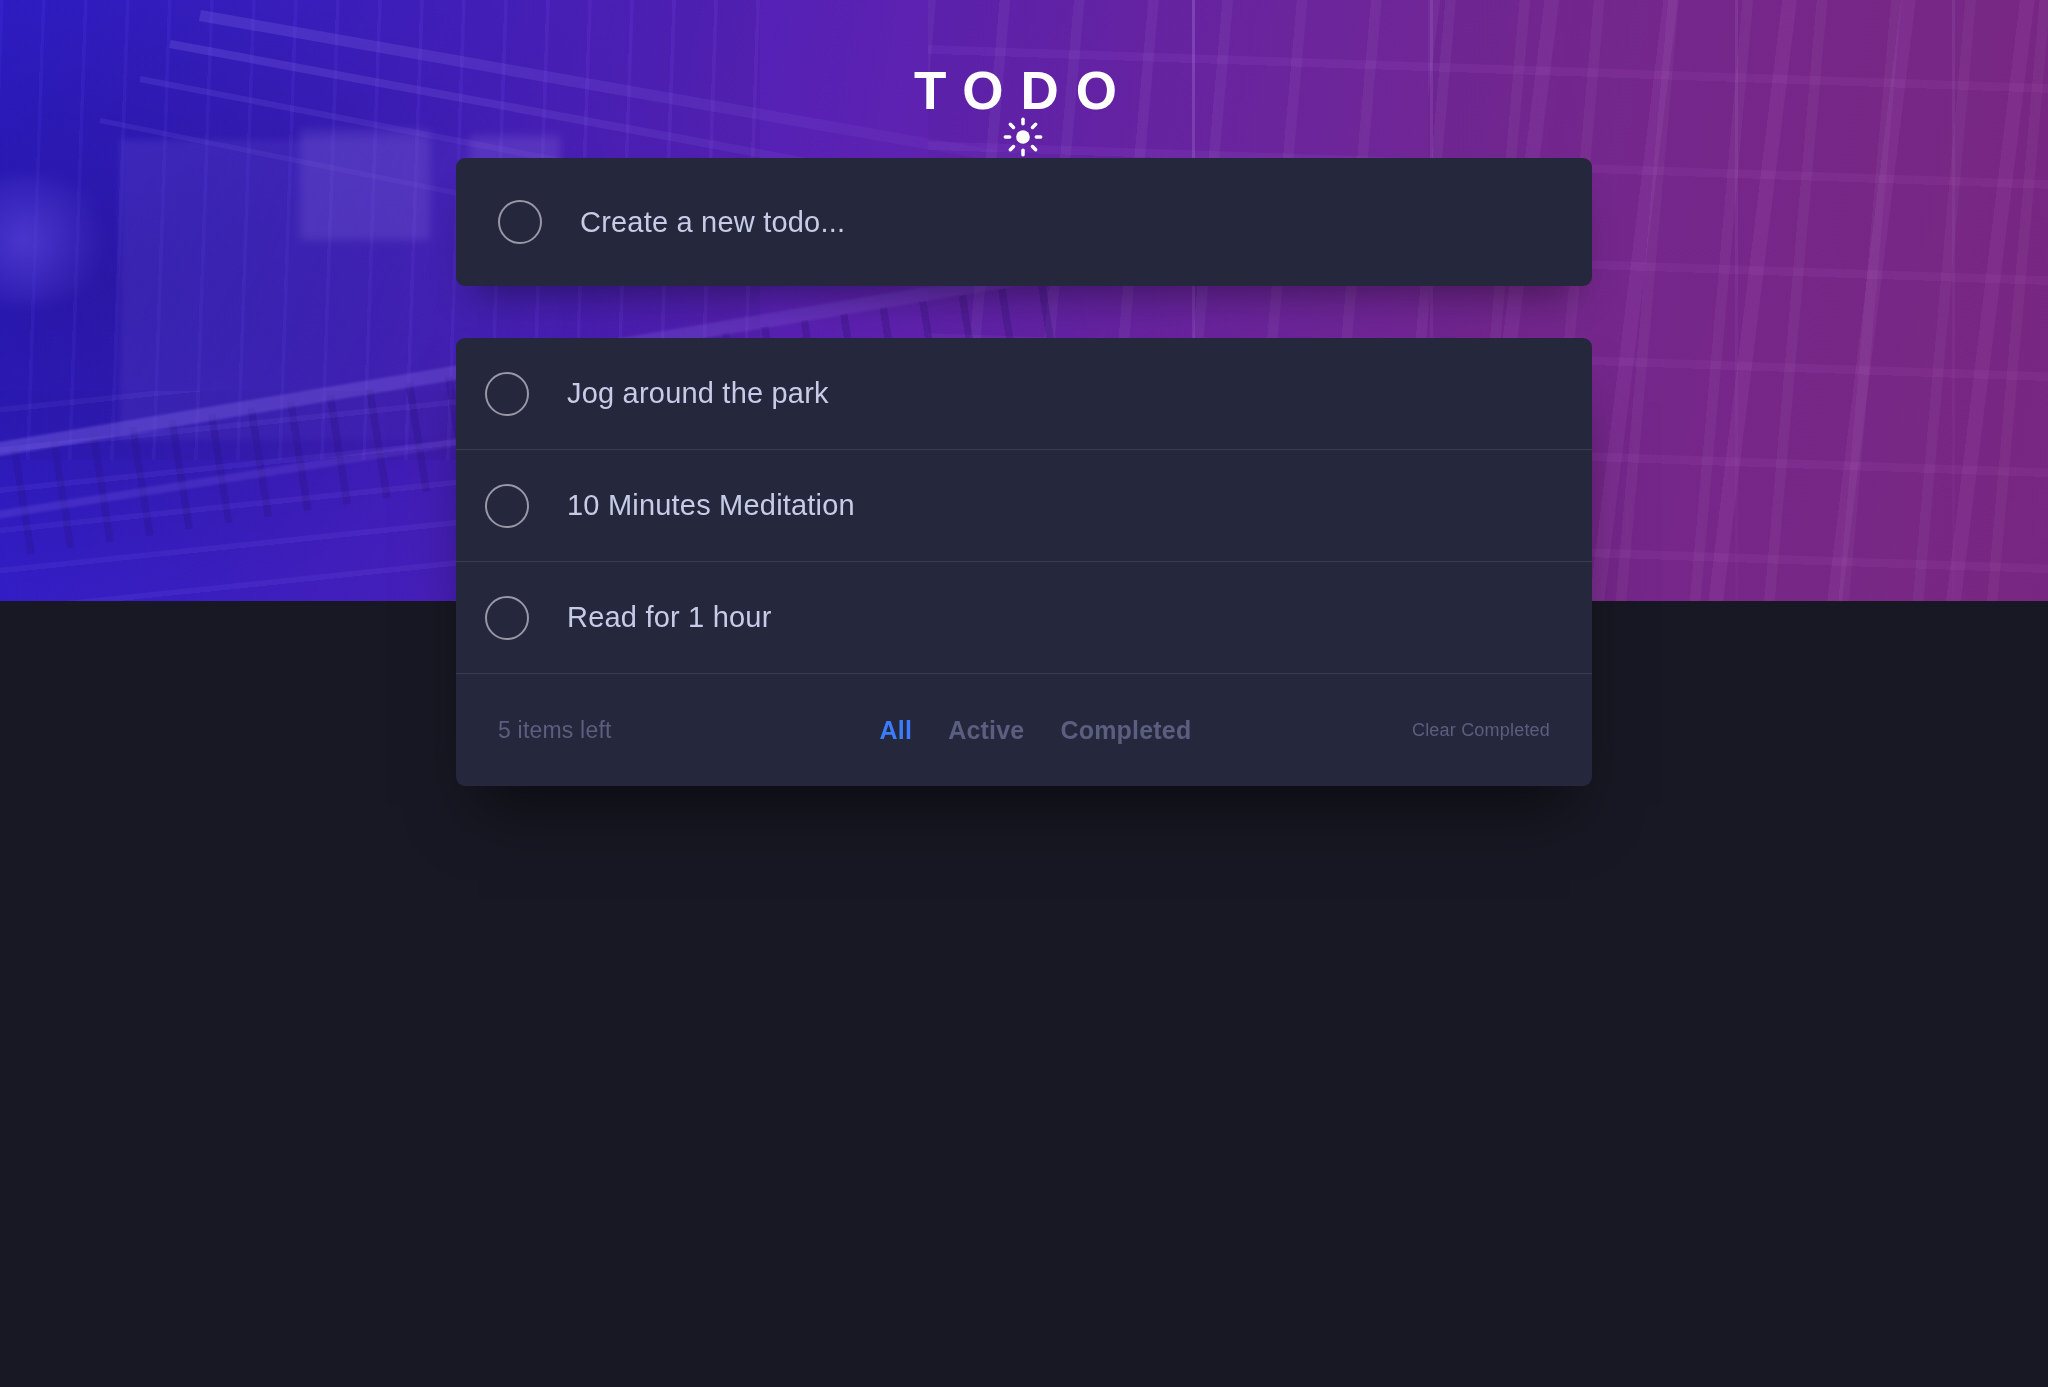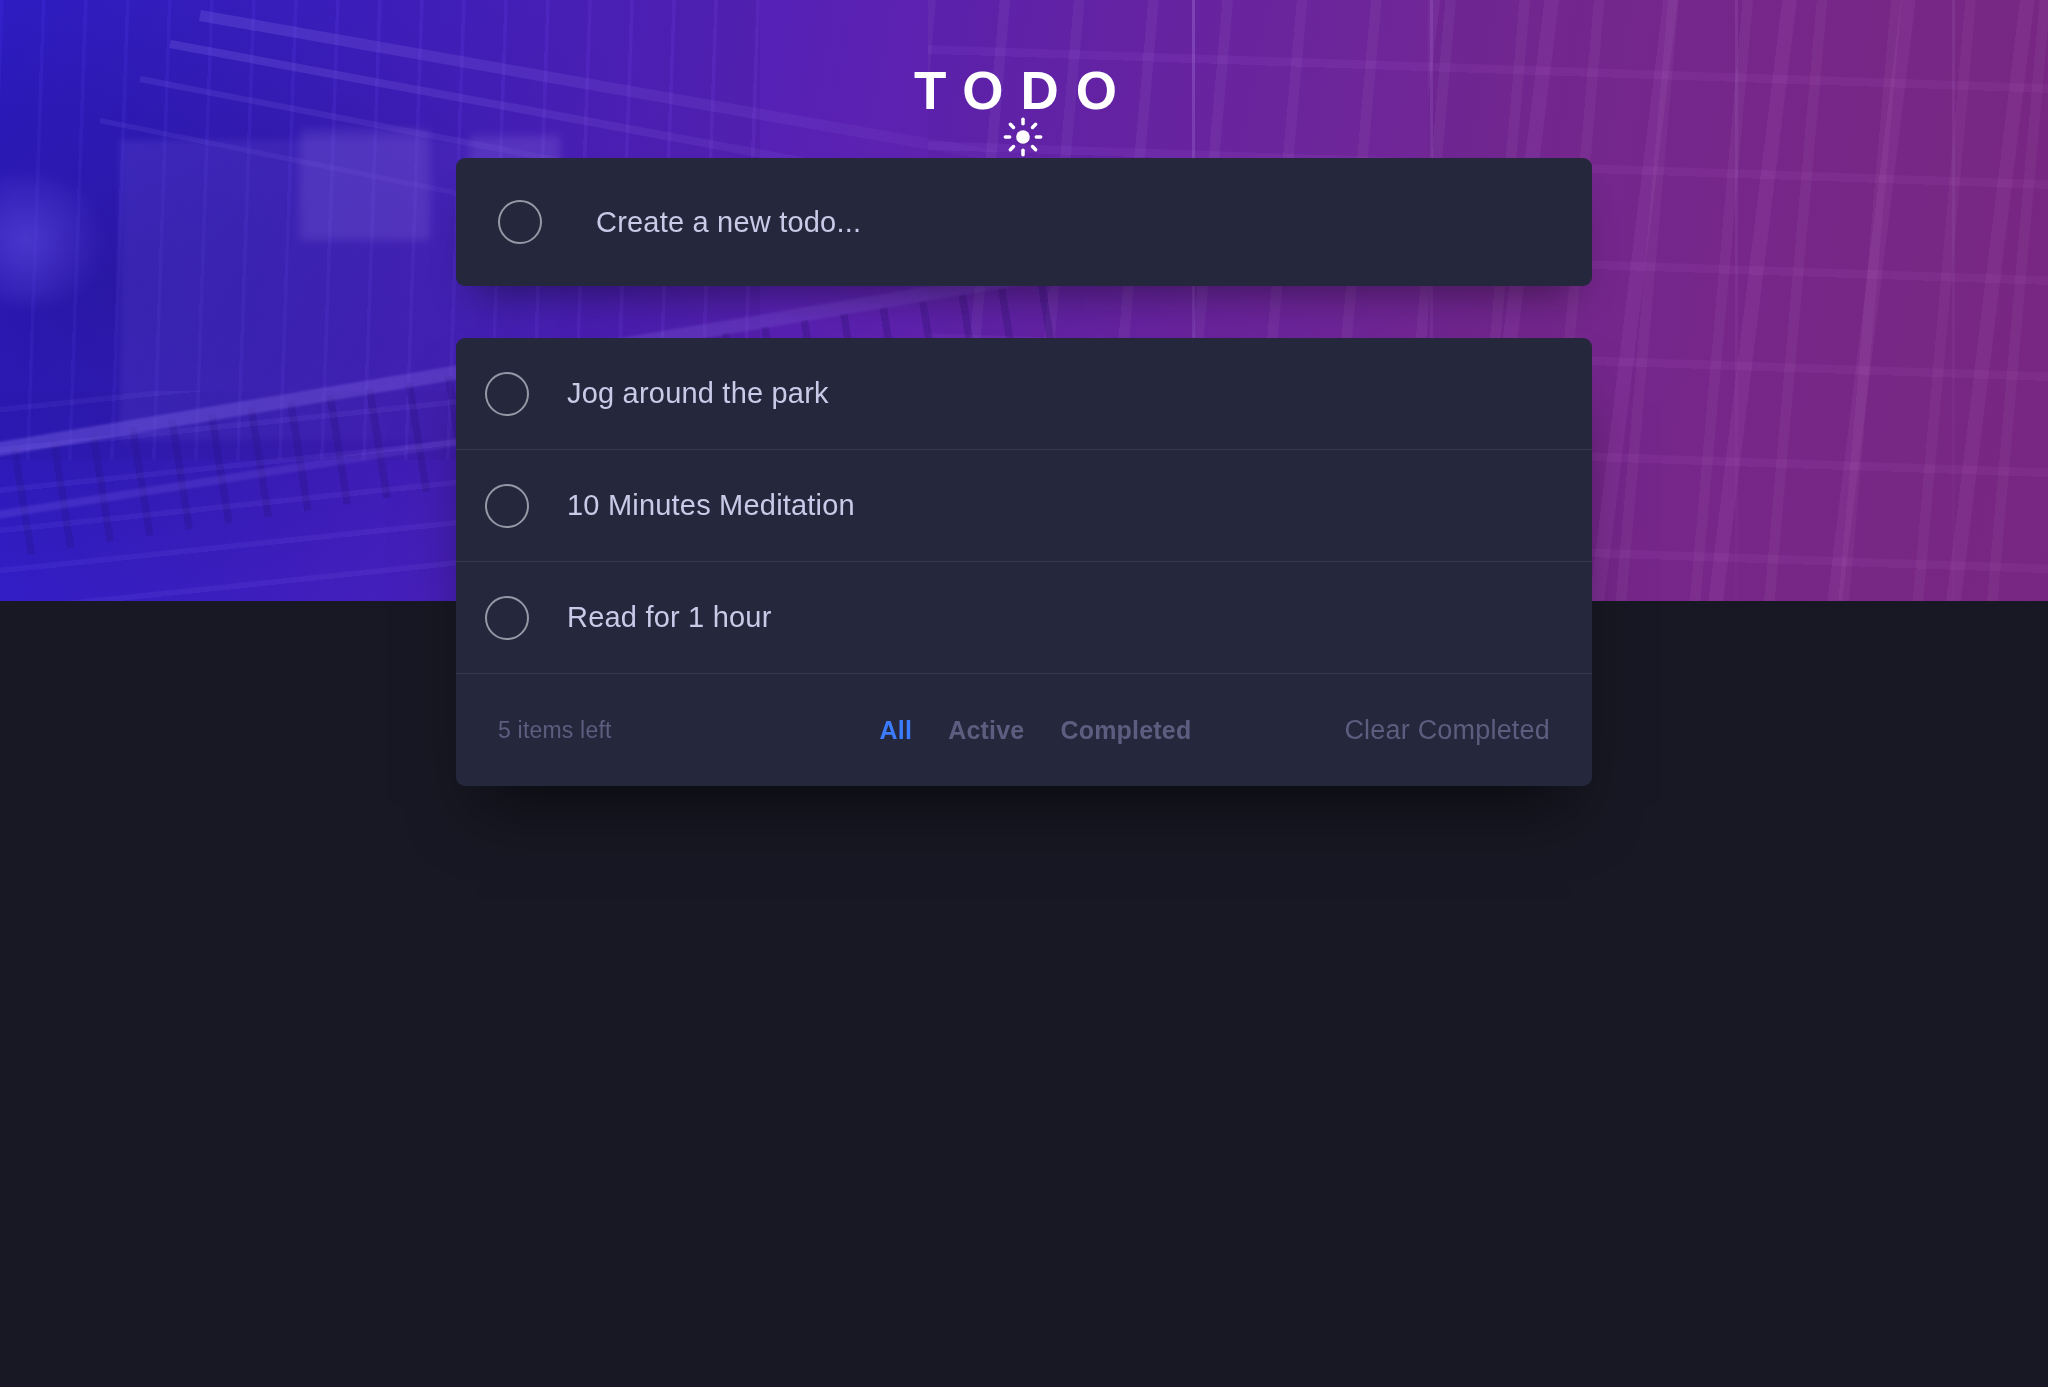--- a/index.html
+++ b/index.html
@@ -234,21 +234,20 @@
   
   .new-todo {
     margin-top: 78px;
     height: 128px;
     background: #25273c;
     border-radius: 9px;
     display: flex;
     align-items: center;
     padding-left: 42px;
     box-shadow: 0 26px 40px -18px rgba(0,0,0,0.42);
-    gap: 16px;
   }
 
   .circle {
     width: 44px; height: 44px;
     min-width: 44px;
     border-radius: 50%;
     border: 2px solid #9698a6;
     background: transparent;
     cursor: pointer;
   }
@@ -322,21 +321,21 @@
     font-weight: 700;
     cursor: pointer;
     pointer-events: auto;
     letter-spacing: 0.2px;
   }
   .filter.active { color: #3a7cfd; }
 
   .clear {
     margin-left: auto;
     color: #5b5e7e;
-    font-size: 27px;
+    font-size: 18px;
     cursor: pointer;
     letter-spacing: 0.2px;
   }
 </style>
 </head>
 <body>
 
 <div id="app">
 
   <div class="hero">

